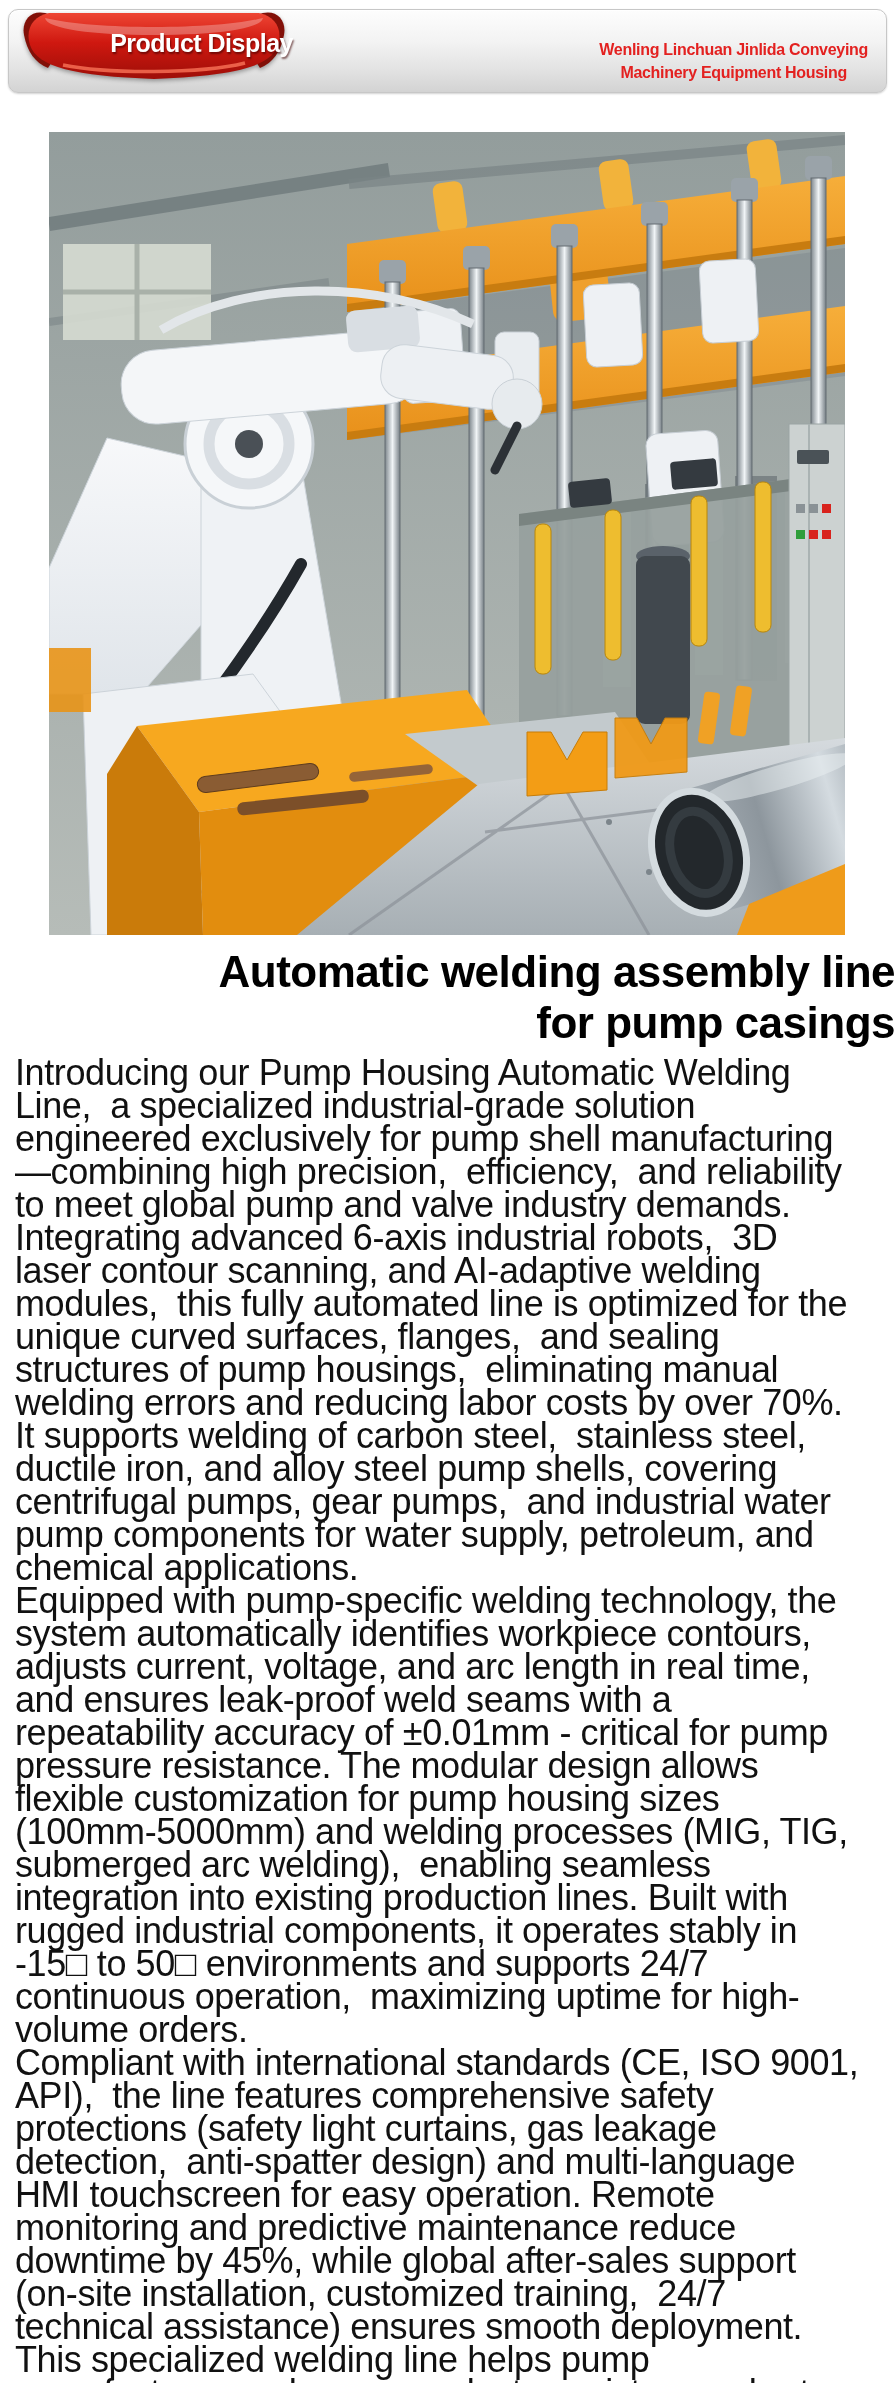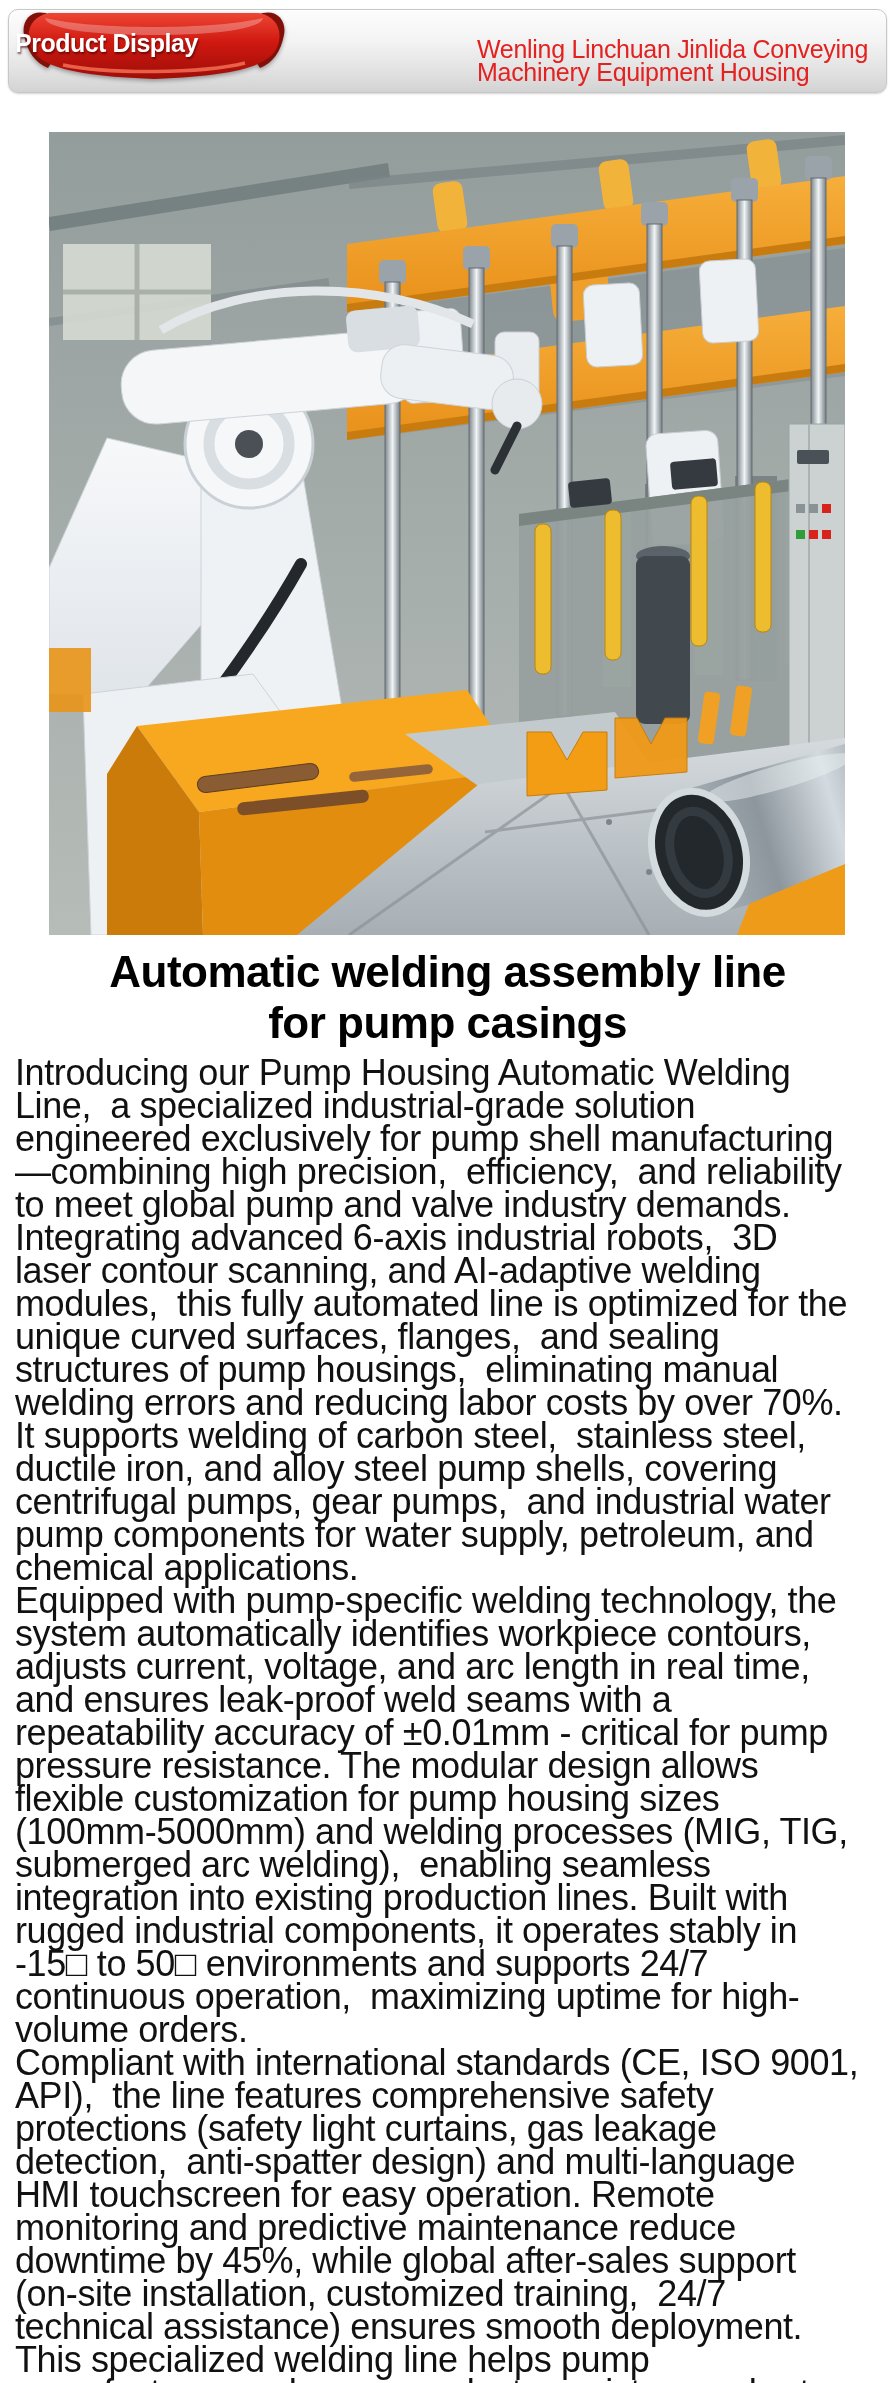--- a/index.html
+++ b/index.html
@@ -14,35 +14,35 @@
     position: absolute; left: 8px; top: 9px; width: 879px; height: 84px;
     border-radius: 10px;
     background: linear-gradient(180deg,#fdfdfd 0%,#f3f3f3 38%,#e4e4e4 70%,#d3d3d3 100%);
     border: 1px solid #c7c7c7;
     box-shadow: 0 1px 2px rgba(0,0,0,.18), inset 0 1px 0 #ffffff;
   }
   .ribbon-wrap { position: absolute; left: 6px; top: -7px; width: 278px; height: 84px; }
   .ribbon-wrap svg { filter: drop-shadow(0 2px 2px rgba(0,0,0,.35)); }
   .ribbon-label {
     position: absolute; left: 0; top: 26px; width: 278px;
-    text-align: left; color: #ffffff; font-weight: bold; font-size: 25px;
+    text-align: right; color: #ffffff; font-weight: bold; font-size: 25px;
     letter-spacing: -0.5px; text-shadow: 1px 2px 2px rgba(60,0,0,.6);
   }
   .company {
-    position: absolute; right: 18px; top: 28px; text-align: left;
-    color: #e32120; font-weight: normal; font-size: 25px; line-height: 23px;
+    position: absolute; right: 18px; top: 28px; text-align: center;
+    color: #e32120; font-weight: bold; font-size: 16px; line-height: 23px;
     letter-spacing: -0.3px;
   }
   
   .photo { position: absolute; left: 49px; top: 132px; width: 796px; height: 803px; }
   .photo svg { display: block; width: 796px; height: 803px; }
   
   .title {
     position: absolute; left: 0; top: 946px; width: 895px;
-    text-align: center; font-weight: bold; font-size: 44px; line-height: 51px;
+    text-align: right; font-weight: bold; font-size: 44px; line-height: 51px;
     color: #000000; letter-spacing: -0.5px;
   }
   .title span { display: inline-block; max-width: 700px; }
   
   .description {
     position: absolute; left: 15px; top: 1056px; width: 848px;
     font-size: 36px; line-height: 33px; color: #111111; letter-spacing: -0.4px;
   }
   .description p { white-space: pre-wrap; }
 </style>

